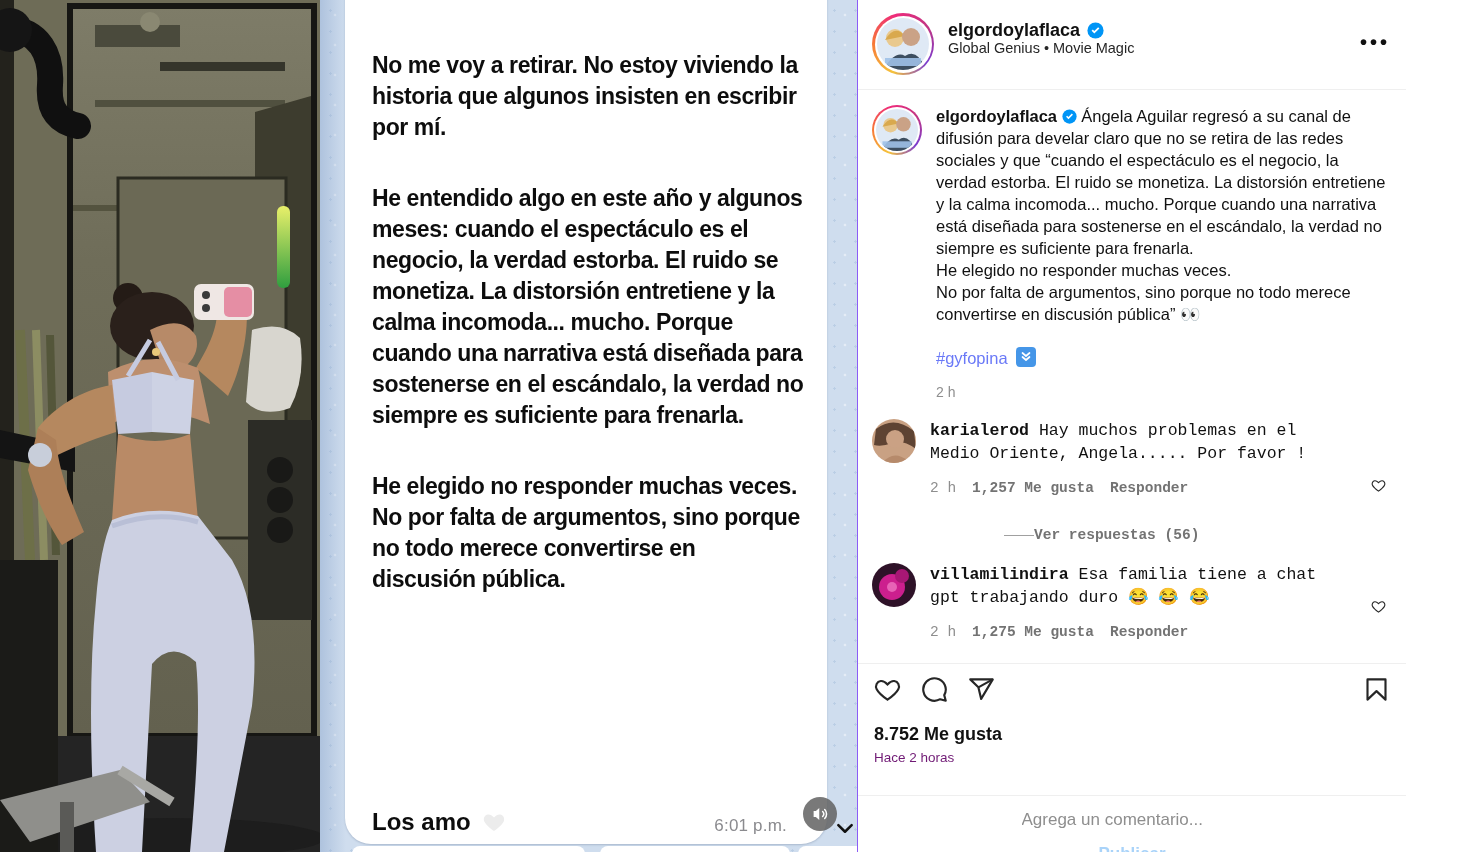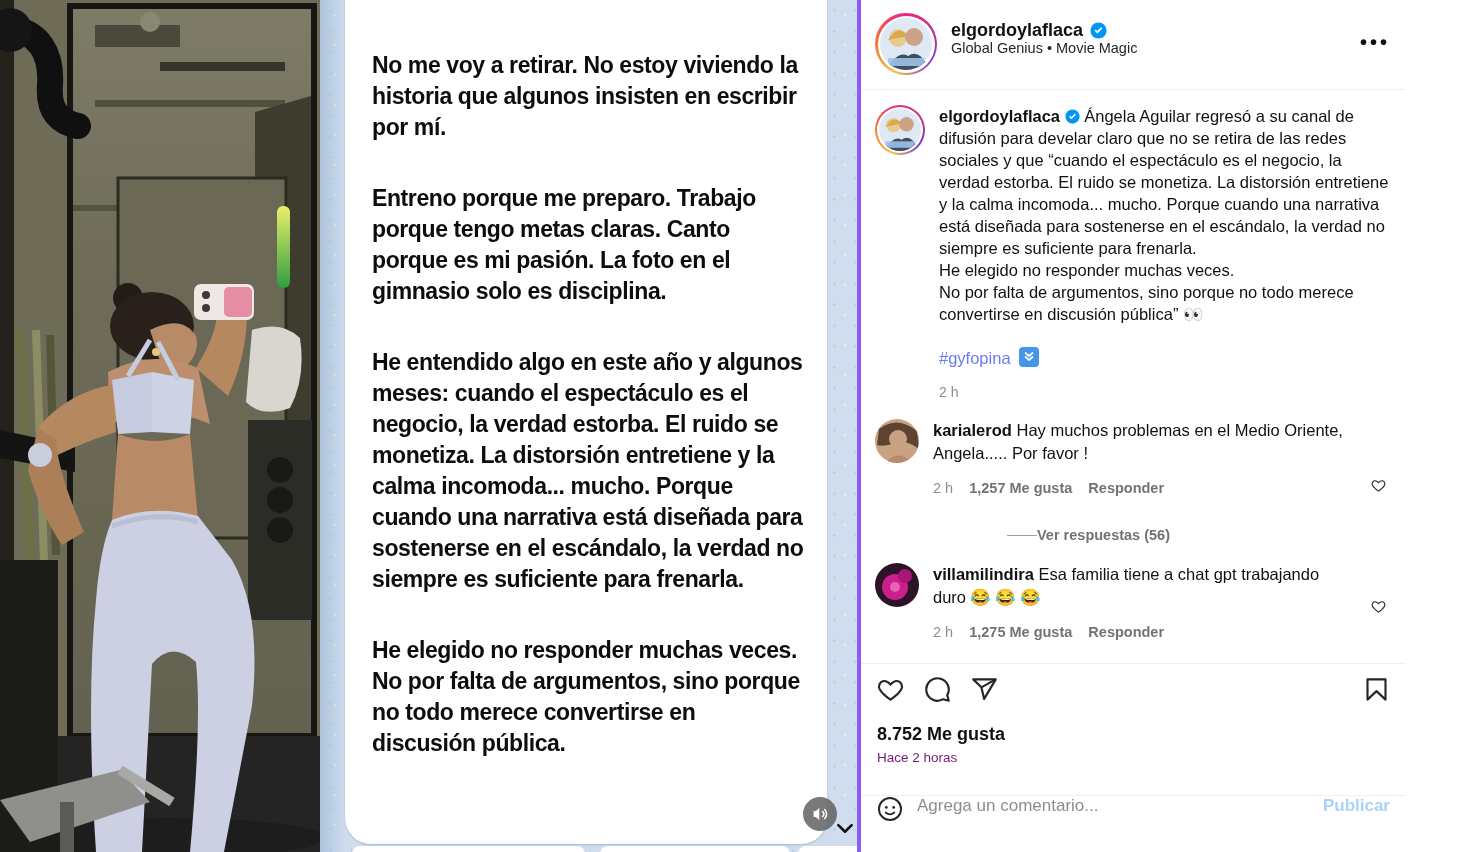--- a/index.html
+++ b/index.html
@@ -31,21 +31,21 @@
   .peek-2 { left:280px; width:190px; }
   .peek-3 { left:478px; width:59px; border-radius:16px 0 0 0; }
 
   .mute-btn { position:absolute; left:483px; top:797px; width:34px; height:34px; border:none;
     border-radius:50%; background:rgba(98,98,98,.85); display:flex; align-items:center;
     justify-content:center; cursor:pointer; }
   .chat-chevron { position:absolute; left:514px; top:818px; }
 
   
   .panel { position:absolute; left:857px; top:0; width:549px; height:852px; background:#fff;
-    border-left:4px solid #8b5cf6; }
+    border-left:1px solid #8b5cf6; }
 
   .post-header { position:absolute; left:0; top:0; width:100%; height:90px;
     border-bottom:1px solid #efefef; }
   .story-ring { position:absolute; left:14px; top:13px; width:62px; height:62px; border-radius:50%;
     background:conic-gradient(from 200deg,#f5c33b,#f77737,#ee2a7b,#c13584,#7a3bd0,#f5c33b); }
   .story-ring .ring-gap { position:absolute; inset:2.5px; border-radius:50%; background:#fff; }
   .avatar-photo { position:absolute; inset:5px; border-radius:50%; overflow:hidden; }
   .hdr-user-row { position:absolute; left:90px; top:20px; display:flex; align-items:center; gap:7px; }
   .username { font-size:18px; font-weight:bold; color:#111; }
   .location { position:absolute; left:90px; top:40px; font-size:14.5px; color:#262626; }
@@ -59,41 +59,41 @@
   .caption-ring .ring-gap { position:absolute; inset:2px; border-radius:50%; background:#fff; }
   .caption-ring .avatar-photo { inset:4px; }
   .caption-body { width:512px; font-size:16.5px; line-height:22px; color:#111; }
   .caption-text { white-space:pre-line; }
   .hashtag-row { margin-top:22px; display:flex; gap:8px; }
   .hashtag { color:#6a79f7; font-size:16.5px; text-decoration:none; }
   .dd-emoji { width:20px; height:20px; border-radius:4px; background:#4596e8; display:inline-flex;
     align-items:center; justify-content:center; }
   .caption-time { margin-top:12px; font-size:14px; color:#8e8e8e; }
 
-  .comment { display:flex; padding:16px 16px 0 14px; gap:14px; }
+  .comment { display:flex; padding:16px 16px 0 14px; gap:14px;font-family:Liberation Mono, monospace; }
   .c-avatar { flex:0 0 44px; width:44px; height:44px; border-radius:50%; overflow:hidden; position:relative; }
   .c-body { width:470px; font-size:16.5px; line-height:23px; color:#111; }
   .c-user { font-weight:bold; }
   .c-meta { margin-top:12px; display:flex; gap:16px; font-size:14.5px; color:#8e8e8e; }
   .c-meta .likes, .c-meta .reply { font-weight:bold; color:#737373; cursor:pointer; }
   .c-like-btn { margin-left:auto; margin-top:8px; background:none; border:none; cursor:pointer;
     color:#262626; width:24px; flex:0 0 24px; }
   .view-replies { display:flex; align-items:center; margin:24px 0 0 74px;
     font-size:14.5px; color:#737373; font-weight:bold; cursor:pointer; }
   .vr-line { display:inline-block; width:30px; height:1px; background:#a0a0a0; }
 
   .action-bar { position:absolute; left:0; top:663px; width:100%; height:52px;
     border-top:1px solid #efefef; display:flex; align-items:center; padding:0 16px; gap:20px; }
   .ab-btn { background:none; border:none; cursor:pointer; color:#262626; display:flex; }
   .ab-right { margin-left:auto; }
   .likes-line { position:absolute; left:16px; top:724px; font-size:18px; font-weight:bold; color:#111; }
   .posted-line { position:absolute; left:16px; top:750px; font-size:13.5px; color:#701a75; }
 
   .composer { position:absolute; left:0; top:795px; width:100%; height:57px; border-top:1px solid #efefef;
-    display:flex; align-items:flex-start; padding:0 16px; gap:14px; }
+    display:flex; align-items:center; padding:0 16px; gap:14px;flex-direction:column; }
   .composer input { flex:1; border:none; outline:none; font-family:"Liberation Sans",sans-serif;
     font-size:17px; color:#262626; background:transparent; }
   .composer input::placeholder { color:#8e8e8e; }
   .publish-btn { background:none; border:none; font-family:"Liberation Sans",sans-serif;
     font-size:17px; font-weight:bold; color:#a9d3f9; cursor:pointer; }
 </style>
 </head>
 <body>
 
 <div class="app">
@@ -157,23 +157,31 @@
       <path d="M112 520 Q152 504 198 516 L232 560 Q262 612 252 706 L224 852 L190 852 Q202 722 196 662 Q172 640 152 664 L142 852 L96 852 Q86 700 96 600 Q100 548 112 520 Z" fill="#ccd0e2"></path>
       <path d="M112 526 Q156 510 198 522" stroke="#b9bfd6" stroke-width="5" fill="none"></path>
       <path d="M0 800 L120 770 L150 802 L30 842 Z" fill="#8f8f8b"></path>
       <rect x="60" y="802" width="14" height="50" fill="#5a5a57"></rect>
       <path d="M120 770 L172 802" stroke="#a8a8a4" stroke-width="10"></path>
     </svg>
 
     <div class="chat-shot">
       <div class="bubble">
         <p>No me voy a retirar. No estoy viviendo la historia que algunos insisten en escribir por mí.</p>
-        <p>Entreno porque me preparo. Trabajo porque tengo metas claras. Canto porque es mi pasión. La foto en el gimnasio solo es disciplina.</p>
         <p>He entendido algo en este año y algunos meses: cuando el espectáculo es el negocio, la verdad estorba. El ruido se monetiza. La distorsión entretiene y la calma incomoda... mucho. Porque cuando una narrativa está diseñada para sostenerse en el escándalo, la verdad no siempre es suficiente para frenarla.</p>
         <p>He elegido no responder muchas veces. No por falta de argumentos, sino porque no todo merece convertirse en discusión pública.</p>
+        <div class="signoff-row">
+          <span class="signoff">
+            <span>Los amo</span>
+            <svg width="26" height="24" viewBox="0 0 24 24">
+                <path d="M12 21s-7.5-5.2-9.6-9.3C.8 8.6 2.6 4.9 6 4.5c2.1-.25 3.9.8 6 3 2.1-2.2 3.9-3.25 6-3 3.4.4 5.2 4.1 3.6 7.2C19.5 15.8 12 21 12 21Z" fill="#ececec"></path>
+              </svg>
+          </span>
+          <span class="chat-time">6:01 p.m.</span>
+        </div>
       </div>
       <div class="bubble-peek peek-1"></div>
       <div class="bubble-peek peek-2"></div>
       <div class="bubble-peek peek-3"></div>
 
       <button class="mute-btn">
         <svg width="18" height="18" viewBox="0 0 24 24">
             <path d="M11 4 6.5 8H3.5v8h3L11 20Z" fill="#fff"></path>
             <path d="M15.5 8.7a4.7 4.7 0 0 1 0 6.6M18.3 6a8.6 8.6 0 0 1 0 12" stroke="#fff" stroke-width="2" fill="none" stroke-linecap="round"></path>
           </svg>

